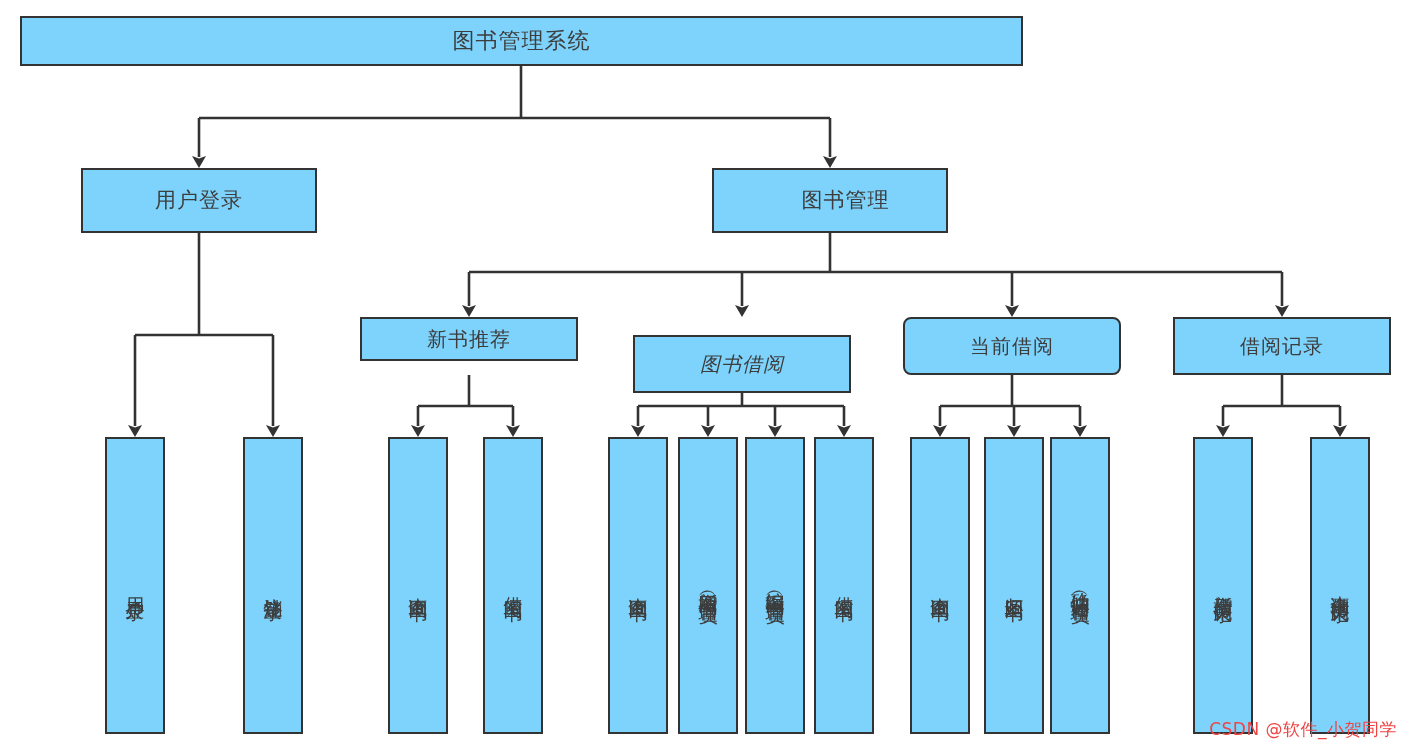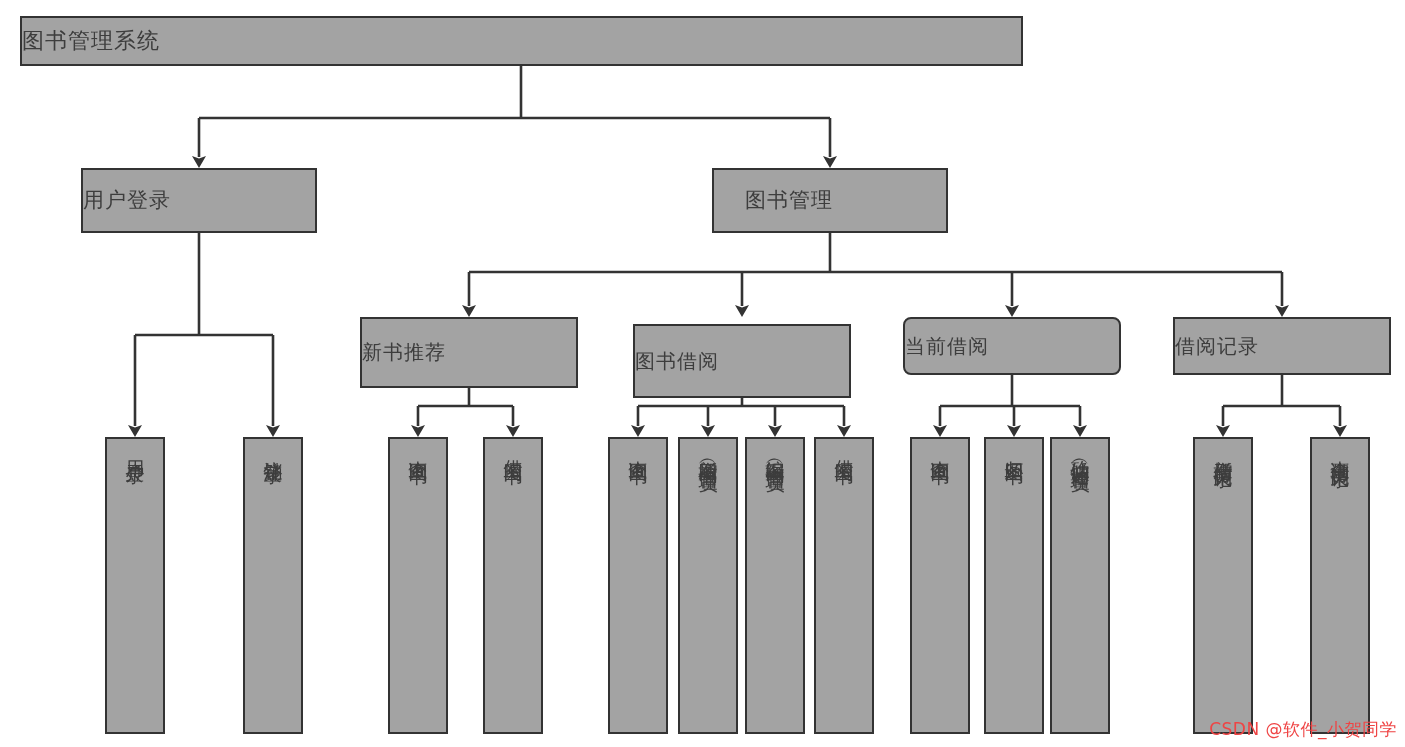--- a/index.html
+++ b/index.html
@@ -22,25 +22,25 @@
     position: absolute;
     left: 0;
     top: 0;
     width: 1405px;
     height: 747px;
   }
   .node {
     position: absolute;
     box-sizing: border-box;
     border: 2px solid #333333;
-    background: #a3a3a3;
+    background: #7dd3fc;
     color: #3d3d3d;
     display: flex;
     align-items: center;
-    justify-content: flex-start;
+    justify-content: center;
     text-align: center;
     font-size: 21px;
     line-height: 1.25;
     letter-spacing: 1px;
     z-index: 2;
   }
   .node.level0 { font-size: 22px; }
   .node.level1 { font-size: 21px; }
   .node.level2 { font-size: 20px; }
   .node.leaf {
@@ -120,24 +120,24 @@
   <div id="nodes-layer">
       <div class="node level0" style="left: 20px; top: 16px; width: 1003px; height: 50px;">
         <span>图书管理系统</span>
       </div>
       <div class="node level1" style="left: 81px; top: 168px; width: 236px; height: 65px;">
         <span>用户登录</span>
       </div>
       <div class="node level1" style="left: 712px; top: 168px; width: 236px; height: 65px; padding-left: 31px;">
         <span>图书管理</span>
       </div>
-      <div class="node level2" style="left: 360px; top: 317px; width: 218px; height: 71px;">
+      <div class="node level2" style="left: 360px; top: 317px; width: 218px; height: 44px;">
         <span>新书推荐</span>
       </div>
-      <div class="node level2" style="left: 633px; top: 324px; width: 218px; height: 74px;">
+      <div class="node level2" style="left: 633px; top: 335px; width: 218px; height: 58px; font-style: italic;">
         <span>图书借阅</span>
       </div>
       <div class="node level2" style="left: 903px; top: 317px; width: 218px; height: 58px; border-radius: 8px;">
         <span>当前借阅</span>
       </div>
       <div class="node level2" style="left: 1173px; top: 317px; width: 218px; height: 58px;">
         <span>借阅记录</span>
       </div>
       <div class="node leaf" style="left: 105px; top: 437px; width: 60px; height: 297px;">
         <span>用户登录</span>

